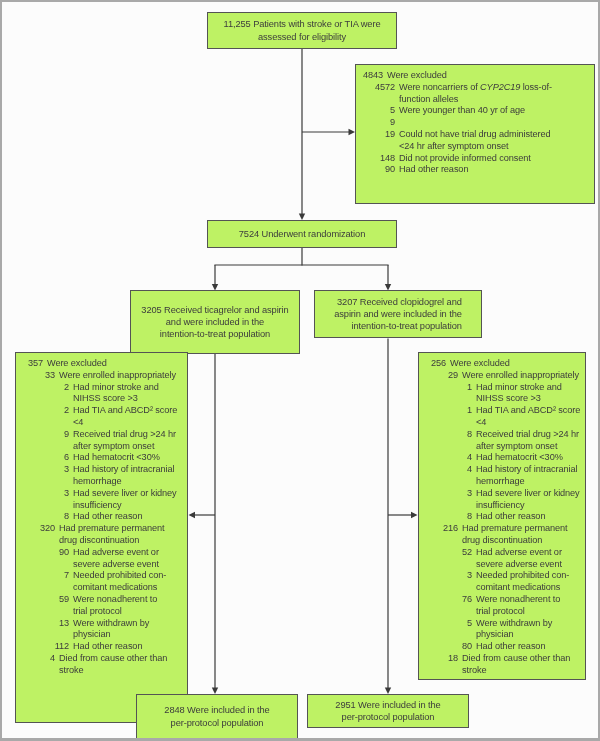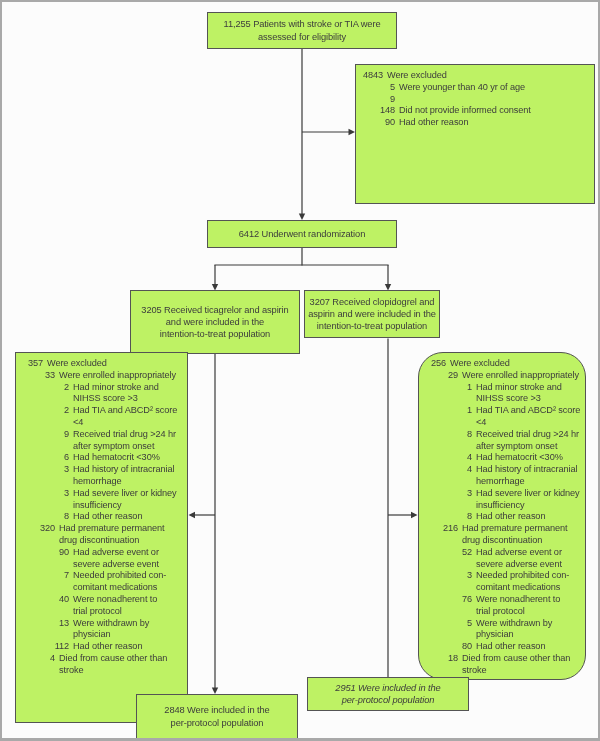--- a/index.html
+++ b/index.html
@@ -66,43 +66,53 @@
 
   <div class="box center-box" style="left:205px;top:10px;width:190px;height:37px;">11,255 Patients with stroke or TIA were
 assessed for eligibility</div>
 
   <div class="box list-box" style="left:353px;top:62px;width:240px;height:140px;">
       <div class="xrow lvl0">
         <span class="num">4843</span>
         <span class="txt">Were excluded</span>
       </div>
       <div class="xrow lvl1">
+        <span class="num">4572</span>
+        <span class="txt">Were noncarriers of <i>CYP2C19</i> loss-of-
+function alleles</span>
+      </div>
+      <div class="xrow lvl1">
         <span class="num">5</span>
         <span class="txt">Were younger than 40 yr of age</span>
       </div>
       <div class="xrow lvl1">
         <span class="num">9</span>
       </div>
       <div class="xrow lvl1">
+        <span class="num">19</span>
+        <span class="txt">Could not have trial drug administered
+&lt;24 hr after symptom onset</span>
+      </div>
+      <div class="xrow lvl1">
         <span class="num">148</span>
         <span class="txt">Did not provide informed consent</span>
       </div>
       <div class="xrow lvl1">
         <span class="num">90</span>
         <span class="txt">Had other reason</span>
       </div>
     </div>
 
-  <div class="box center-box" style="left:205px;top:218px;width:190px;height:28px;">6412 Underwent randomization</div>
+  <div class="box center-box" style="left:205px;top:218px;width:190px;height:28px;">7524 Underwent randomization</div>
 
   <div class="box center-box" style="left:128px;top:288px;width:170px;height:64px;">3205 Received ticagrelor and aspirin
 and were included in the
 intention-to-treat population</div>
 
-  <div class="box center-box" style="left:302px;top:288px;width:136px;height:48px;">3207 Received clopidogrel and
+  <div class="box center-box" style="left:312px;top:288px;width:168px;height:48px;text-align:right;">3207 Received clopidogrel and
 aspirin and were included in the
 intention-to-treat population</div>
 
   <div class="box list-box" style="left:13px;top:350px;width:173px;height:371px;">
       <div class="xrow lvl0">
         <span class="num">357</span>
         <span class="txt">Were excluded</span>
       </div>
       <div class="xrow lvl1">
         <span class="num">33</span>
@@ -150,41 +160,41 @@
         <span class="num">90</span>
         <span class="txt">Had adverse event or
 severe adverse event</span>
       </div>
       <div class="xrow lvl2">
         <span class="num">7</span>
         <span class="txt">Needed prohibited con-
 comitant medications</span>
       </div>
       <div class="xrow lvl2">
-        <span class="num">40</span>
+        <span class="num">59</span>
         <span class="txt">Were nonadherent to
 trial protocol</span>
       </div>
       <div class="xrow lvl2">
         <span class="num">13</span>
         <span class="txt">Were withdrawn by
 physician</span>
       </div>
       <div class="xrow lvl2">
         <span class="num">112</span>
         <span class="txt">Had other reason</span>
       </div>
       <div class="xrow lvl1">
         <span class="num">4</span>
         <span class="txt">Died from cause other than
 stroke</span>
       </div>
     </div>
 
-  <div class="box list-box" style="left:416px;top:350px;width:168px;height:328px;border-radius:25px;">
+  <div class="box list-box" style="left:416px;top:350px;width:168px;height:328px;">
       <div class="xrow lvl0">
         <span class="num">256</span>
         <span class="txt">Were excluded</span>
       </div>
       <div class="xrow lvl1">
         <span class="num">29</span>
         <span class="txt">Were enrolled inappropriately</span>
       </div>
       <div class="xrow lvl2">
         <span class="num">1</span>
@@ -251,16 +261,16 @@
       <div class="xrow lvl1">
         <span class="num">18</span>
         <span class="txt">Died from cause other than
 stroke</span>
       </div>
     </div>
 
   <div class="box center-box" style="left:134px;top:692px;width:162px;height:45px;">2848 Were included in the
 per-protocol population</div>
 
-  <div class="box center-box" style="left:305px;top:675px;width:162px;height:34px;font-style:italic;">2951 Were included in the
+  <div class="box center-box" style="left:305px;top:692px;width:162px;height:34px;">2951 Were included in the
 per-protocol population</div>
 
 </div>
 
 </body></html>

